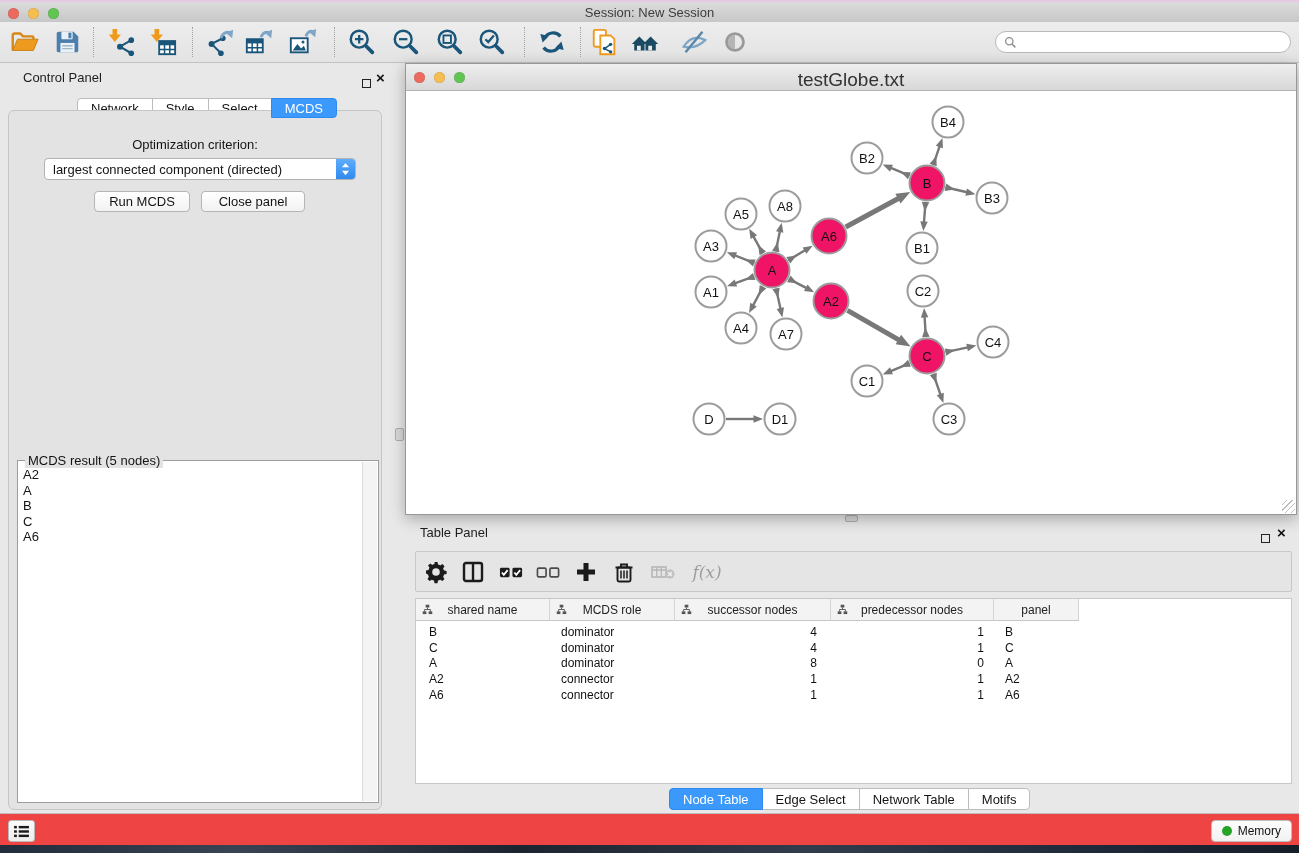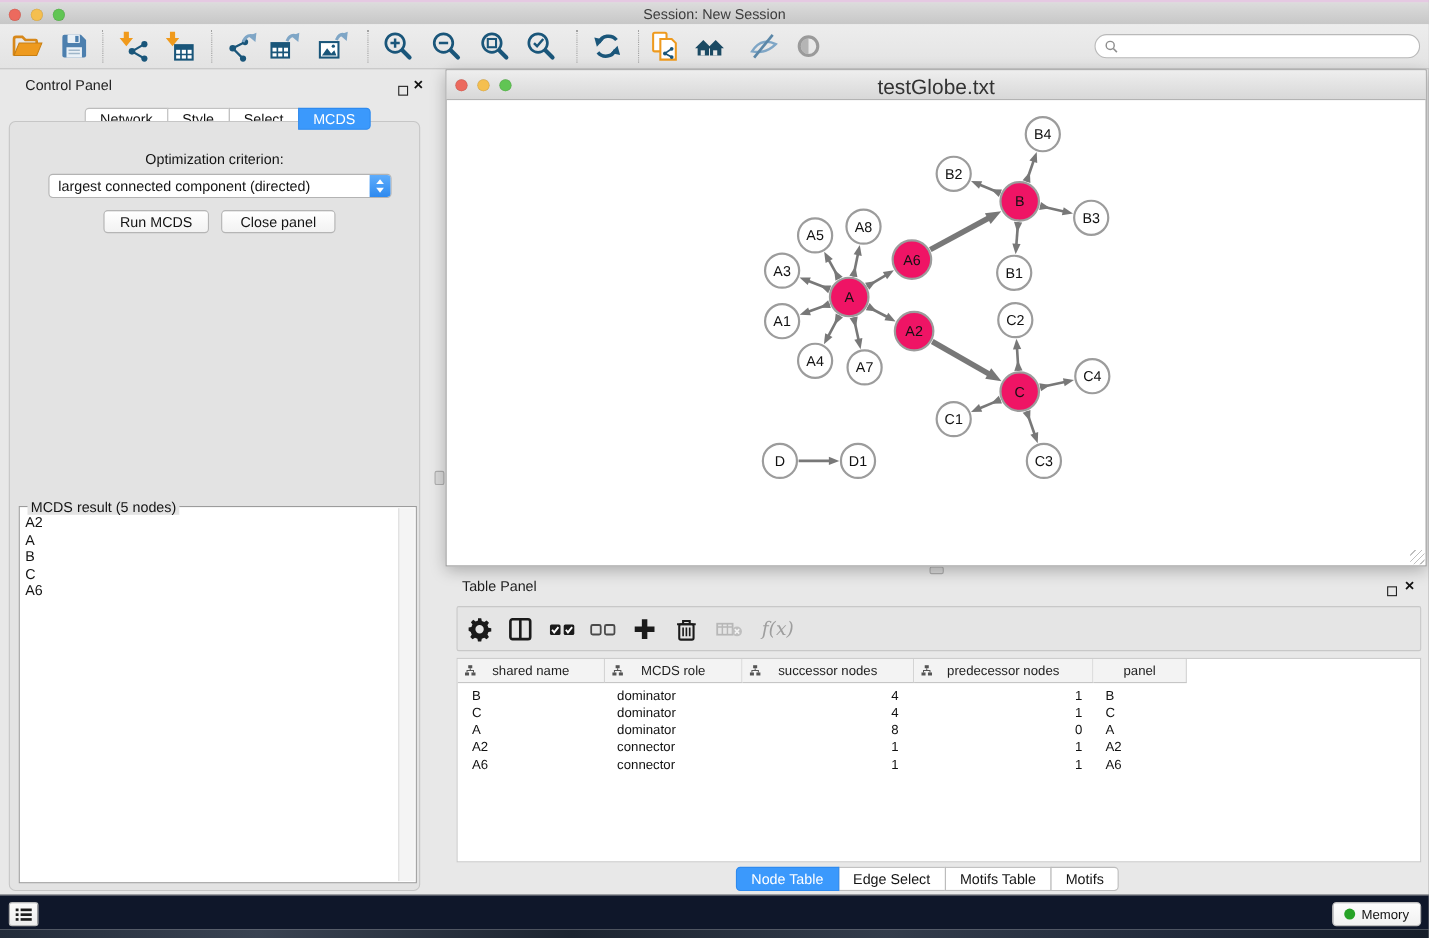--- a/index.html
+++ b/index.html
@@ -49,21 +49,21 @@
   .tico{position:absolute;top:4px;width:32px;height:32px;display:flex;align-items:center;justify-content:center;}
   .fx{font-family:"DejaVu Serif",serif;font-style:italic;font-size:17px;color:#9E9E9E;}
   #t-table{position:absolute;left:10px;top:78px;width:877px;height:186px;background:#fff;border:1px solid #C8C8C8;box-sizing:border-box;overflow:hidden;}
   #tbl-header{display:flex;height:22px;}
   .th{position:relative;background:#F3F3F3;border-right:1px solid #D4D4D4;border-bottom:1px solid #C6C6C6;display:flex;align-items:center;justify-content:center;font-size:12px;color:#222;box-sizing:border-box;}
   .th .hicon{position:absolute;left:6px;top:5px;}
   .tr{display:flex;height:15.8px;align-items:center;}
   .td{font-size:12px;color:#111;box-sizing:border-box;white-space:nowrap;overflow:hidden;}
   #bottom-tabs{position:absolute;left:264px;top:268px;display:flex;height:22px;}
   
-  #statusbar{position:absolute;left:0;top:813px;width:1299px;height:32px;background:#0f172a;border-top:1px solid #BDBDBD;box-sizing:border-box;}
+  #statusbar{position:absolute;left:0;top:813px;width:1299px;height:32px;background:#ef4444;border-top:1px solid #BDBDBD;box-sizing:border-box;}
   #list-btn{position:absolute;left:8px;top:6px;width:27px;height:22px;background:linear-gradient(#FBFBFB,#EDEDED);border:1px solid #B9B9B9;border-radius:3px;display:flex;align-items:center;justify-content:center;box-sizing:border-box;}
   #memory-btn{position:absolute;right:7px;top:6px;height:22px;padding:0 10px;background:linear-gradient(#FDFDFD,#F1F1F1);border:1px solid #BEBEBE;border-radius:4px;display:flex;align-items:center;gap:6px;box-sizing:border-box;}
   #memory-btn .dot{width:10px;height:10px;border-radius:50%;background:#27A327;}
   #memory-btn .lbl{font-size:12px;color:#111;}
   #wallpaper{position:absolute;left:0;top:845px;width:1299px;height:8px;background:linear-gradient(90deg,#232c3a,#3a4352 18%,#1c2430 40%,#333c4b 62%,#20293a 84%,#161e29);}
 </style>
 </head>
 <body>
 
 <div id="root">
@@ -493,21 +493,21 @@
             <div class="td" style="width: 125px; text-align: left; padding: 0px 0px 0px 11px;">connector</div>
             <div class="td" style="width: 156px; text-align: right; padding: 0px 14px 0px 0px;">1</div>
             <div class="td" style="width: 163px; text-align: right; padding: 0px 10px 0px 0px;">1</div>
             <div class="td" style="width: 85px; text-align: left; padding: 0px 0px 0px 11px;">A6</div>
           </div>
         </div>
     </div>
     <div id="bottom-tabs">
         <div class="seg seg-first seg-active">Node Table</div>
         <div class="seg">Edge Select</div>
-        <div class="seg">Motifs Table</div>
+        <div class="seg">Network Table</div>
         <div class="seg seg-last">Motifs</div>
       </div>
   </div>
 
   <div id="statusbar">
     <div id="list-btn">
       <svg width="15" height="13" viewBox="0 0 16 14">
           <rect x="0" y="1" width="3" height="2.6" fill="#1b1b1b"></rect>
           <rect x="5" y="1" width="11" height="2.6" fill="#1b1b1b"></rect>
           <rect x="0" y="5.7" width="3" height="2.6" fill="#1b1b1b"></rect>

